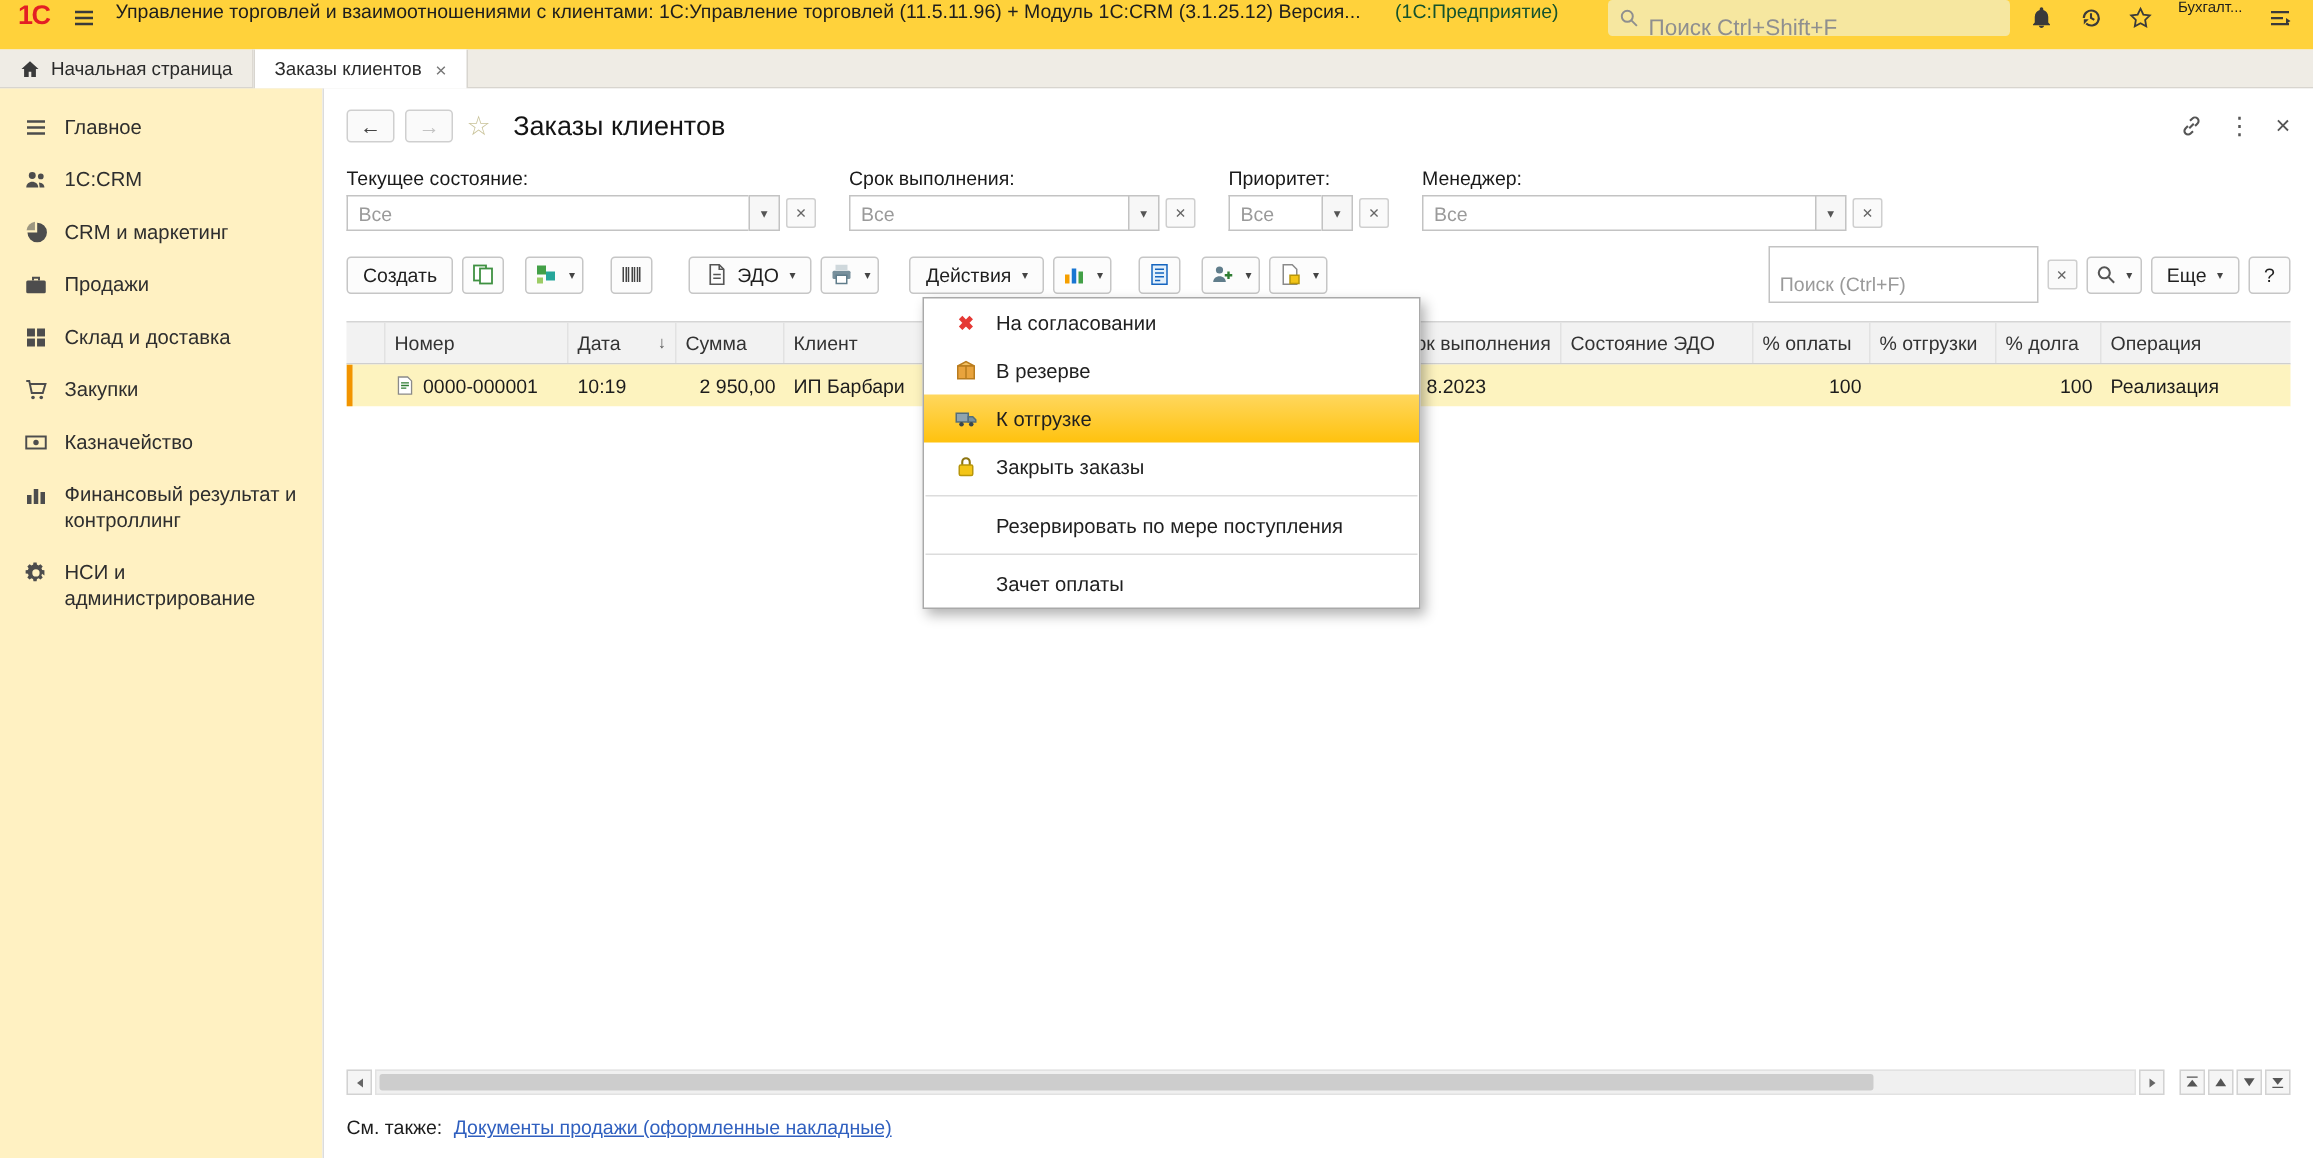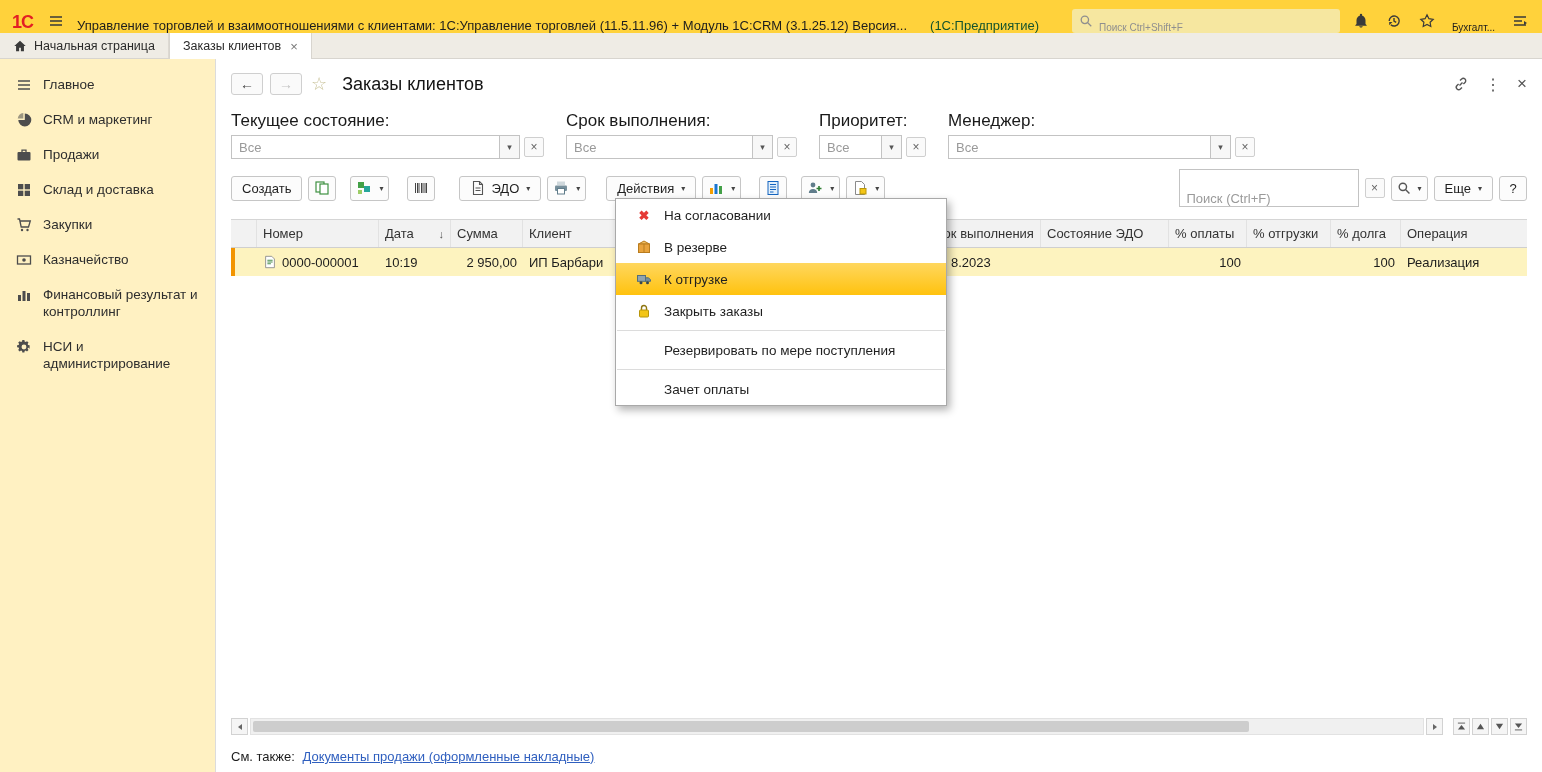--- a/index.html
+++ b/index.html
@@ -6,34 +6,34 @@
   html,body { width:1542px; height:772px; }
   body {
     font-family:"Liberation Sans", sans-serif;
     font-size:13px; color:#222; background:#fff; overflow:hidden;
   }
   .ic { width:16px; height:16px; display:block; }
   .ic14 { width:14px; height:14px; display:block; }
 
   
   .topbar {
-    height:33px; background:#ffd23b; display:flex; align-items:flex-end;
+    height:33px; background:#ffd23b; display:flex; align-items:flex-start;
     padding:0 10px; gap:9px; white-space:nowrap;
   }
   .logo { color:#e31e24; font-weight:bold; font-size:18px; letter-spacing:-1px; padding:0 2px; }
   .tb-iconbtn { width:24px; height:24px; display:flex; align-items:center; justify-content:center; color:#3a3a3a; }
   .tb-title { font-size:13px; color:#1d1d1d; overflow:hidden; text-overflow:ellipsis; }
   .tb-product { font-size:13px; color:#14532d; margin-left:14px; }
   .tb-search {
     margin-left:auto; width:268px; height:24px; background:#f6e7a0;
     border-radius:3px; display:flex; align-items:center; padding:0 7px; gap:6px;
   }
   .tb-search input {
     border:none; outline:none; background:transparent; width:100%;
-    font-family:"Liberation Sans",sans-serif; font-size:10px; color:#0c4a6e;margin-top:12px;
+    font-family:"Liberation Sans",sans-serif; font-size:15px; color:#0c4a6e;margin-top:12px;
   }
   .tb-search input::placeholder { color:#8f8f8f; }
   .tb-user { font-size:10px; color:#1d1d1d; padding:0 4px; }
 
   
   .tabbar {
     height:26px; background:#efece5; border-bottom:1px solid #d8d5cf;
     display:flex; align-items:stretch;
   }
   .tab { display:flex; align-items:center; gap:7px; padding:0 13px; font-size:12.5px; color:#2a2a2a; }
@@ -57,21 +57,21 @@
   .nav-btn.disabled { color:#c3c3c3; }
   .fav-star { font-size:18px; color:#c9c39a; margin:0 2px; }
   .page-title { font-size:18px; color:#141414; margin-left:6px; }
   .ph-right { margin-left:auto; display:flex; align-items:center; gap:16px; color:#555; }
   .kebab { font-size:16px; color:#555; }
   .win-close { font-size:17px; color:#555; }
 
   
   .filters { display:flex; gap:22px; padding:6px 15px 8px 15px; }
   .filter { display:flex; flex-direction:column; gap:4px; }
-  .filter-label { font-size:17px; color:#1a1a1a; }
+  .filter-label { font-size:13px; color:#1a1a1a; }
   .combo { display:flex; align-items:center; }
   .combo-value {
     height:24px; border:1px solid #c3c3c3; border-right:none; background:#fff;
     display:flex; align-items:center; padding:0 7px; color:#9a9a9a; font-size:13px;
   }
   .combo-dd {
     width:21px; height:24px; border:1px solid #c3c3c3; background:#f7f7f7;
     display:flex; align-items:center; justify-content:center; font-size:9px; color:#555;
   }
   .combo-clear {
@@ -85,21 +85,21 @@
   .toolbar { display:flex; align-items:center; gap:6px; padding:2px 15px 8px 15px; }
   .btn {
     height:25px; border:1px solid #c6c6c6; border-radius:3px; background:#fcfcfc;
     display:flex; align-items:center; padding:0 10px; gap:5px; font-size:13px; color:#1f1f1f;
   }
   .btn.icon-only { padding:0 5px; }
   .caret { font-size:8px; color:#444; margin-left:2px; }
   .ml8 { margin-left:8px; } .ml12 { margin-left:12px; } .ml18 { margin-left:18px; } .ml14 { margin-left:14px; }
   .toolbar-right { margin-left:auto; display:flex; align-items:center; gap:6px; }
   .search-box {
-    width:180px; height:38px; border:1px solid #c3c3c3; display:flex; align-items:flex-end; padding:0 7px;
+    width:180px; height:38px; border:1px solid #c3c3c3; display:flex; align-items:flex-start; padding:17px 7px;
   }
   .search-box input {
     border:none; outline:none; width:100%; font-family:"Liberation Sans",sans-serif;
     font-size:13px; color:#444;
   }
   .search-box input::placeholder { color:#9a9a9a; }
   .sq-btn {
     width:20px; height:20px; border:1px solid #cfcfcf; border-radius:2px; background:#fafafa;
     display:flex; align-items:center; justify-content:center; font-size:12px; color:#666;
   }
@@ -216,20 +216,31 @@
       <span class="sicon">
           <svg class="ic" viewBox="0 0 16 16">
             <path d="M2 4h12M2 8h12M2 12h12" stroke="currentColor" stroke-width="1.6" fill="none"></path>
           </svg>
         </span>
       <span>Главное</span>
     </div>
     <div class="side-item">
       <span class="sicon">
           <svg class="ic" viewBox="0 0 16 16" fill="currentColor">
+            <circle cx="5.5" cy="5" r="2.3"></circle>
+            <circle cx="11.2" cy="5.6" r="1.9"></circle>
+            <path d="M1.5 13c0-2.3 1.8-3.8 4-3.8s4 1.5 4 3.8z"></path>
+            <path d="M10 9.7c1.9.1 3.6 1.3 3.6 3.3h-3.2z"></path>
+          </svg>
+        </span>
+      <span>1С:CRM</span>
+    </div>
+    <div class="side-item">
+      <span class="sicon">
+          <svg class="ic" viewBox="0 0 16 16" fill="currentColor">
             <path d="M8.8 1.5A6.5 6.5 0 1 1 2.3 8h6.5z"></path>
             <path d="M7.3 6.5V.9A6.5 6.5 0 0 0 1.7 6.5z" opacity=".55"></path>
           </svg>
         </span>
       <span>CRM и маркетинг</span>
     </div>
     <div class="side-item">
       <span class="sicon">
           <svg class="ic" viewBox="0 0 16 16" fill="currentColor">
             <rect x="1.5" y="5" width="13" height="8.5" rx="1"></rect>

